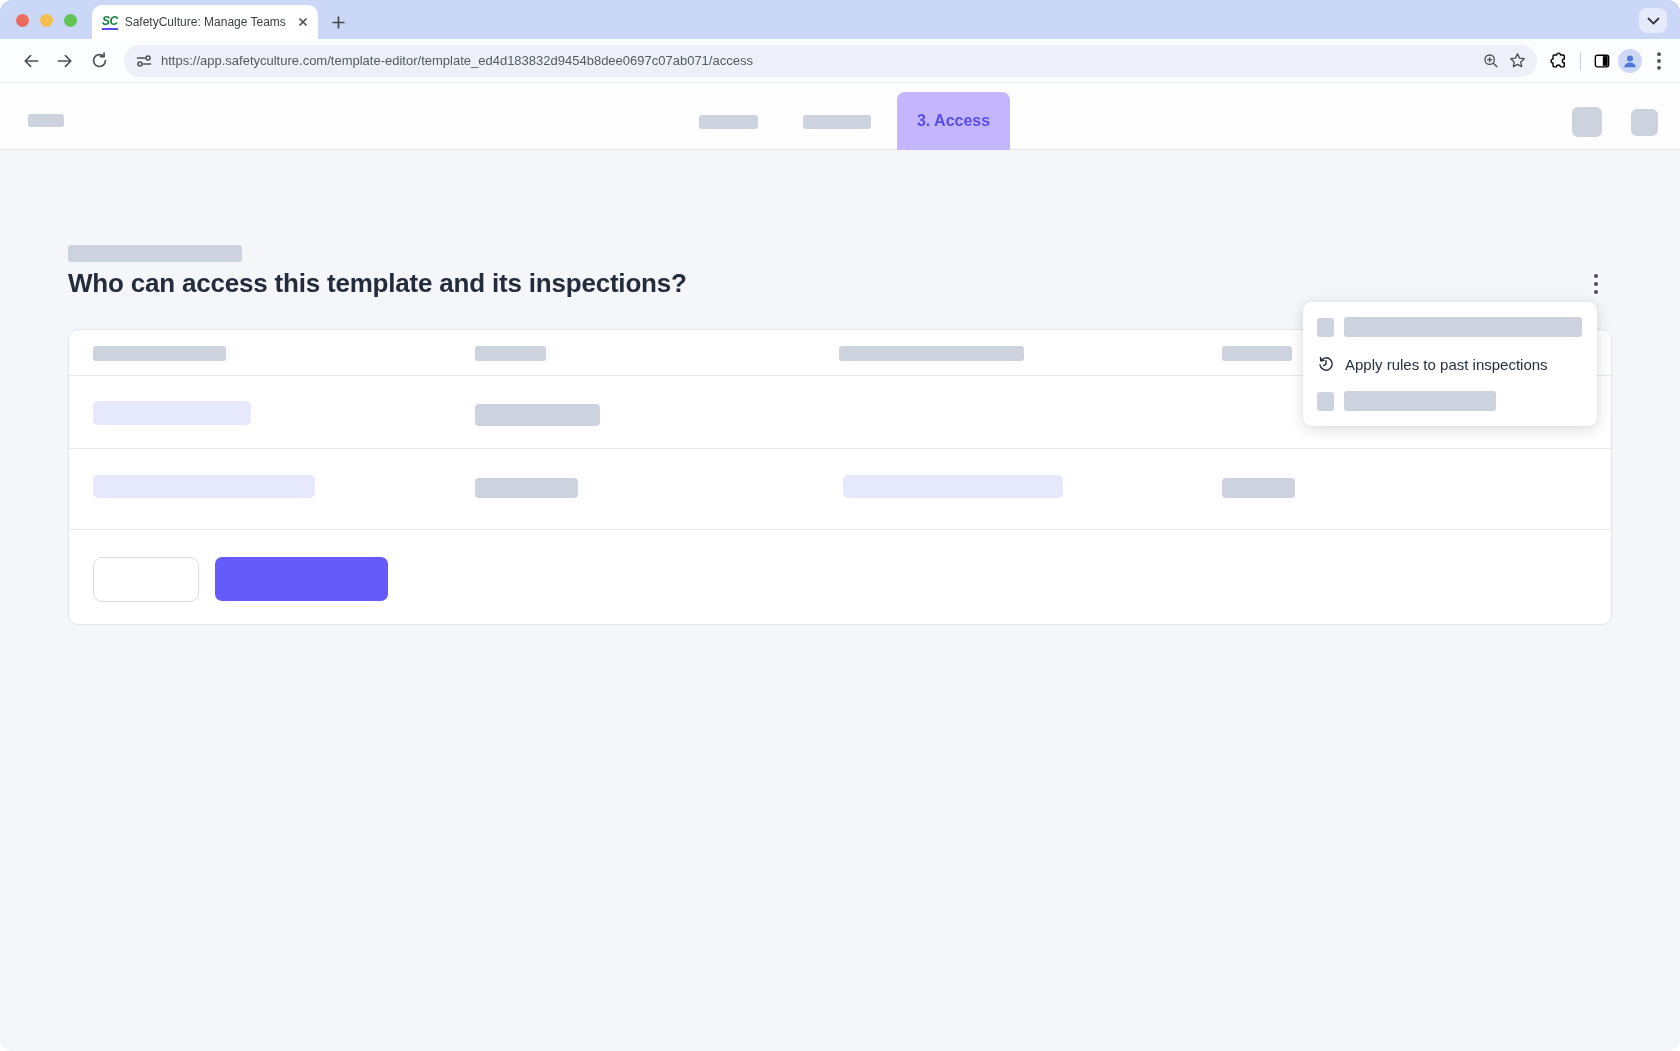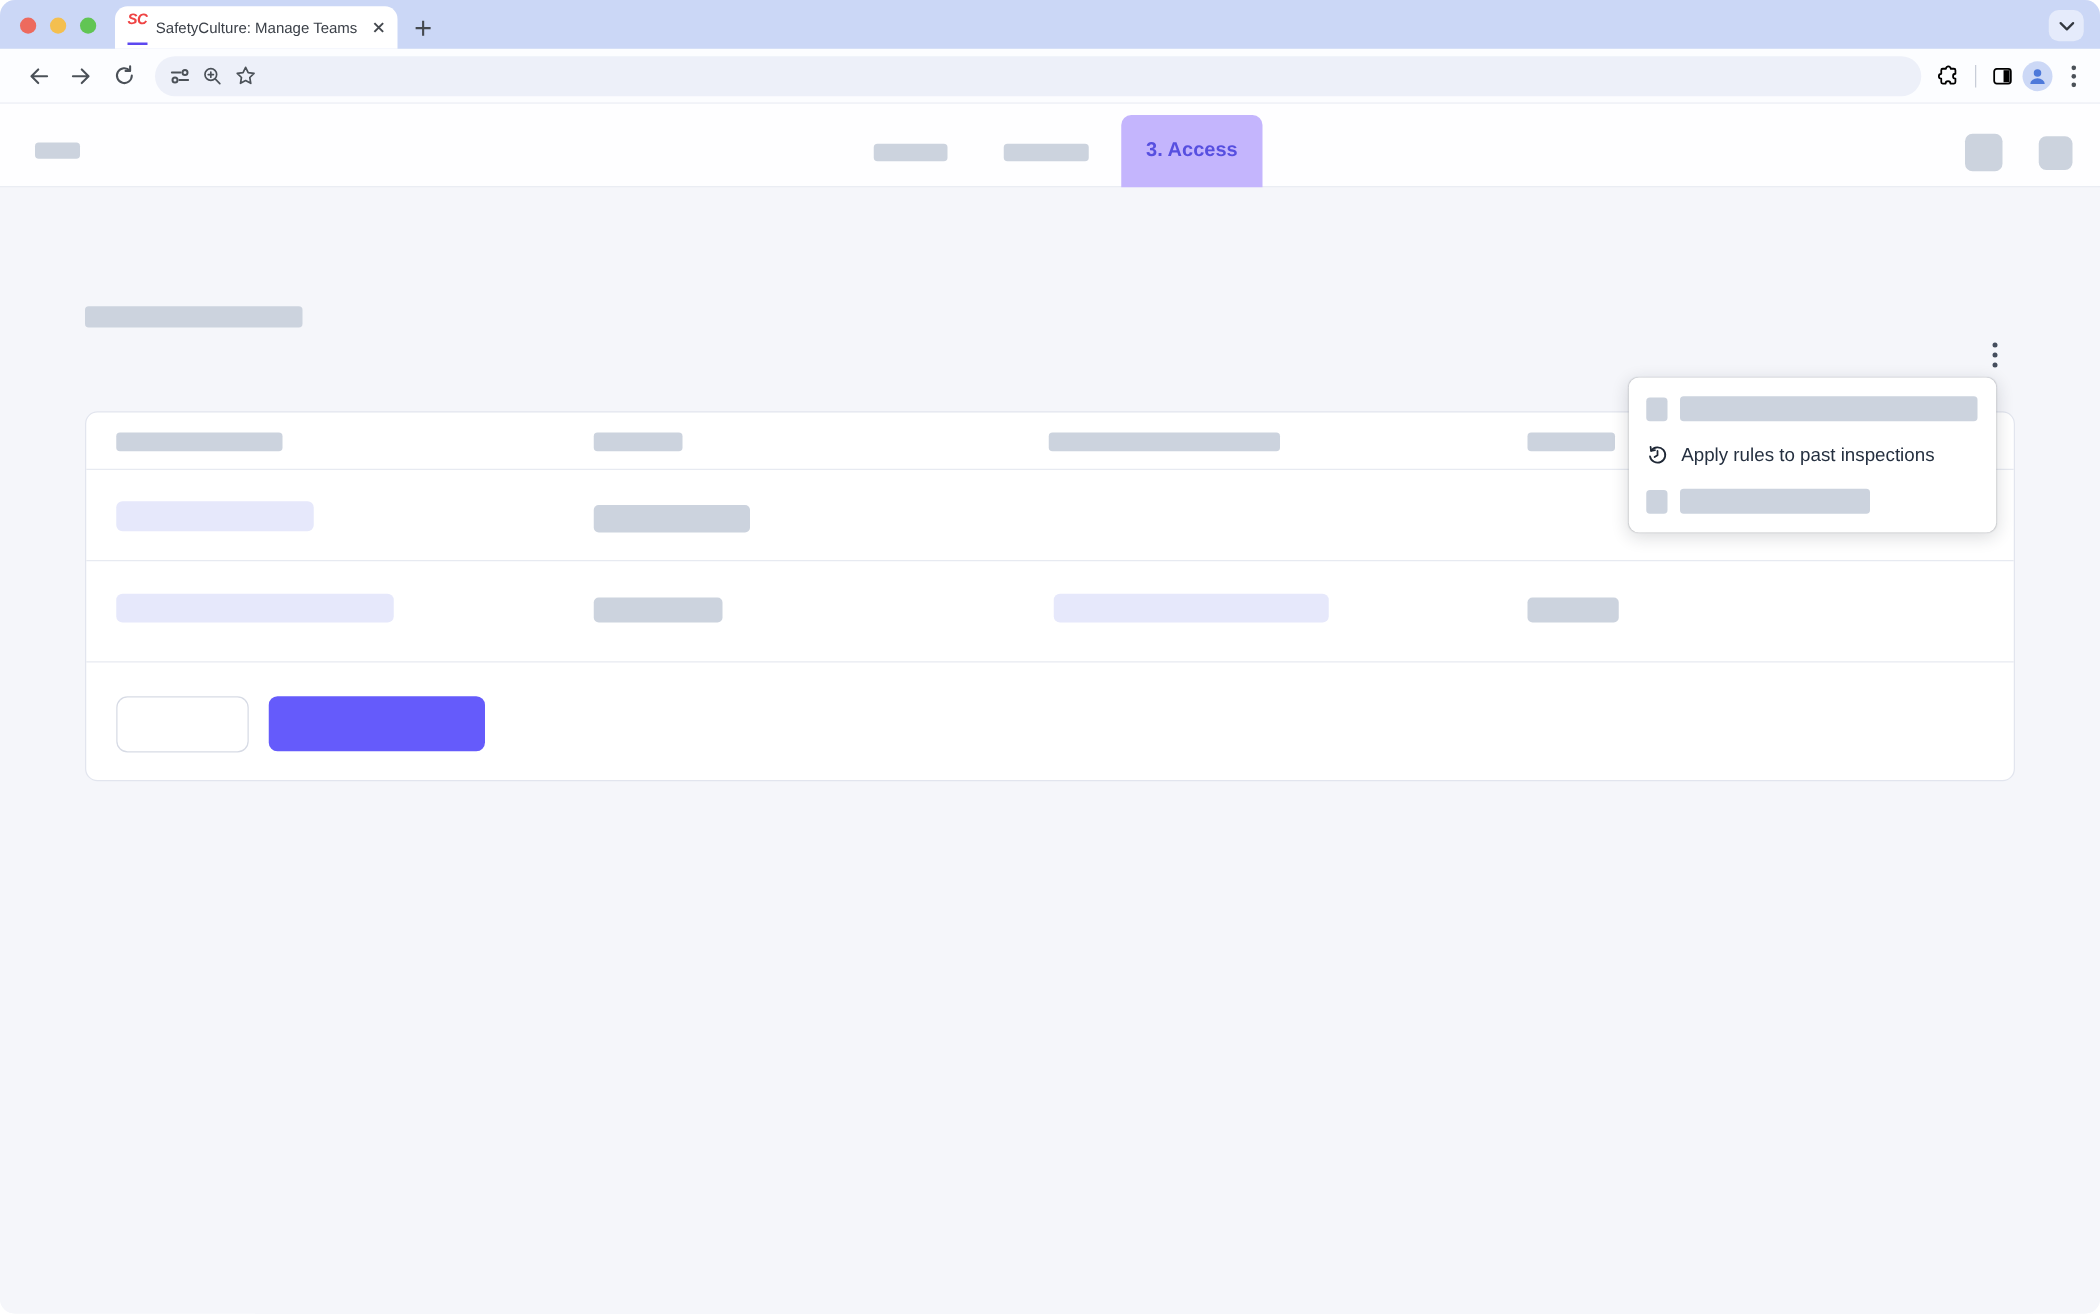--- a/index.html
+++ b/index.html
@@ -11,22 +11,22 @@
 
   
   .tabstrip{ height:39px; background:#cbd7f6; display:flex; align-items:flex-end; position:relative; }
   .traffic{ position:absolute; left:16px; top:14px; display:flex; gap:11px; }
   .light{ width:13px; height:13px; border-radius:50%; }
   .light.red{ background:#ed6a5e; } .light.yellow{ background:#f4bf4f; } .light.green{ background:#61c554; }
   .tab{
     margin-left:92px; width:226px; height:34px; background:#ffffff;
     border-radius:10px 10px 0 0; display:flex; align-items:center; padding:0 8px 0 10px; gap:7px;
   }
-  .favicon{ font-weight:bold; font-style:italic; font-size:12px; color:#ef4444; line-height:1;
-    border-bottom:2px solid #5c48f0; padding-bottom:13px; letter-spacing:-0.5px; }
+  .favicon{ font-weight:bold; font-style:italic; font-size:12px; color:#15803d; line-height:1;
+    border-bottom:2px solid #5c48f0; padding-bottom:1px; letter-spacing:-0.5px; }
   .tab-title{ flex:1; font-size:12px; color:#3b4048; white-space:nowrap; overflow:hidden; }
   .icon-btn{ display:flex; align-items:center; justify-content:center; background:none; border:none; cursor:pointer; padding:0; }
   .tab-close svg, .new-tab svg{ stroke:#45494f; }
   .new-tab{ margin:0 0 9px 13px; }
   .tab-search{ position:absolute; right:13px; top:8px; width:28px; height:25px;
     background:rgba(255,255,255,0.5); border-radius:8px; display:flex; align-items:center; justify-content:center; }
 
   
   .toolbar{ height:44px; background:#fcfdff; display:flex; align-items:center; padding:0 10px 0 14px; border-bottom:1px solid #e9ecf3; }
   .nav-ic{ width:34px; height:34px; border-radius:50%; color:#4b5158; }
@@ -145,20 +145,21 @@
     </button>
     <div class="urlbar">
       <span>
         <svg width="18" height="18" viewBox="0 0 18 18" fill="none" stroke="#4b5158" stroke-width="1.6" stroke-linecap="round">
           <path d="M2.5 6 H9.5"></path>
             <circle cx="13" cy="6" r="2"></circle>
             <path d="M15.5 12 H8.5"></path>
             <circle cx="5" cy="12" r="2"></circle>
         </svg>
       </span>
+      <span class="url-text">https://app.safetyculture.com/template-editor/template_ed4d183832d9454b8dee0697c07ab071/access</span>
       <span>
         <svg width="18" height="18" viewBox="0 0 20 20" fill="none" stroke="#4b5158" stroke-width="1.5" stroke-linecap="round">
           <circle cx="8.5" cy="8.5" r="5.2"></circle>
             <path d="M12.6 12.6 L16.5 16.5"></path>
             <path d="M6.2 8.5 H10.8 M8.5 6.2 V10.8"></path>
         </svg>
       </span>
       <span>
         <svg width="19" height="19" viewBox="0 0 24 24" fill="none" stroke="#4b5158" stroke-width="1.7" stroke-linejoin="round">
           <path d="M12 3.6 l2.6 5.4 5.9 .8 -4.3 4.1 1 5.9 -5.2 -2.8 -5.2 2.8 1 -5.9 -4.3 -4.1 5.9 -.8 z"></path>
@@ -198,20 +199,21 @@
     <span class="sk ah-left"></span>
     <span class="sk ah-step1"></span>
     <span class="sk ah-step2"></span>
     <button class="access-tab">3. Access</button>
     <span class="sk ah-sq1"></span>
     <span class="sk ah-sq2"></span>
   </div>
 
   <div class="content">
     <span class="sk sk-title"></span>
+    <h1 class="page-h1">Who can access this template and its inspections?</h1>
 
     <button class="icon-btn page-kebab">
       <i></i>
         <i></i>
         <i></i>
     </button>
 
     <div class="card">
       <div class="row r-head bordered">
         <span class="sk" style="left:24px; top:16px; width:133px; height:15px;"></span>

